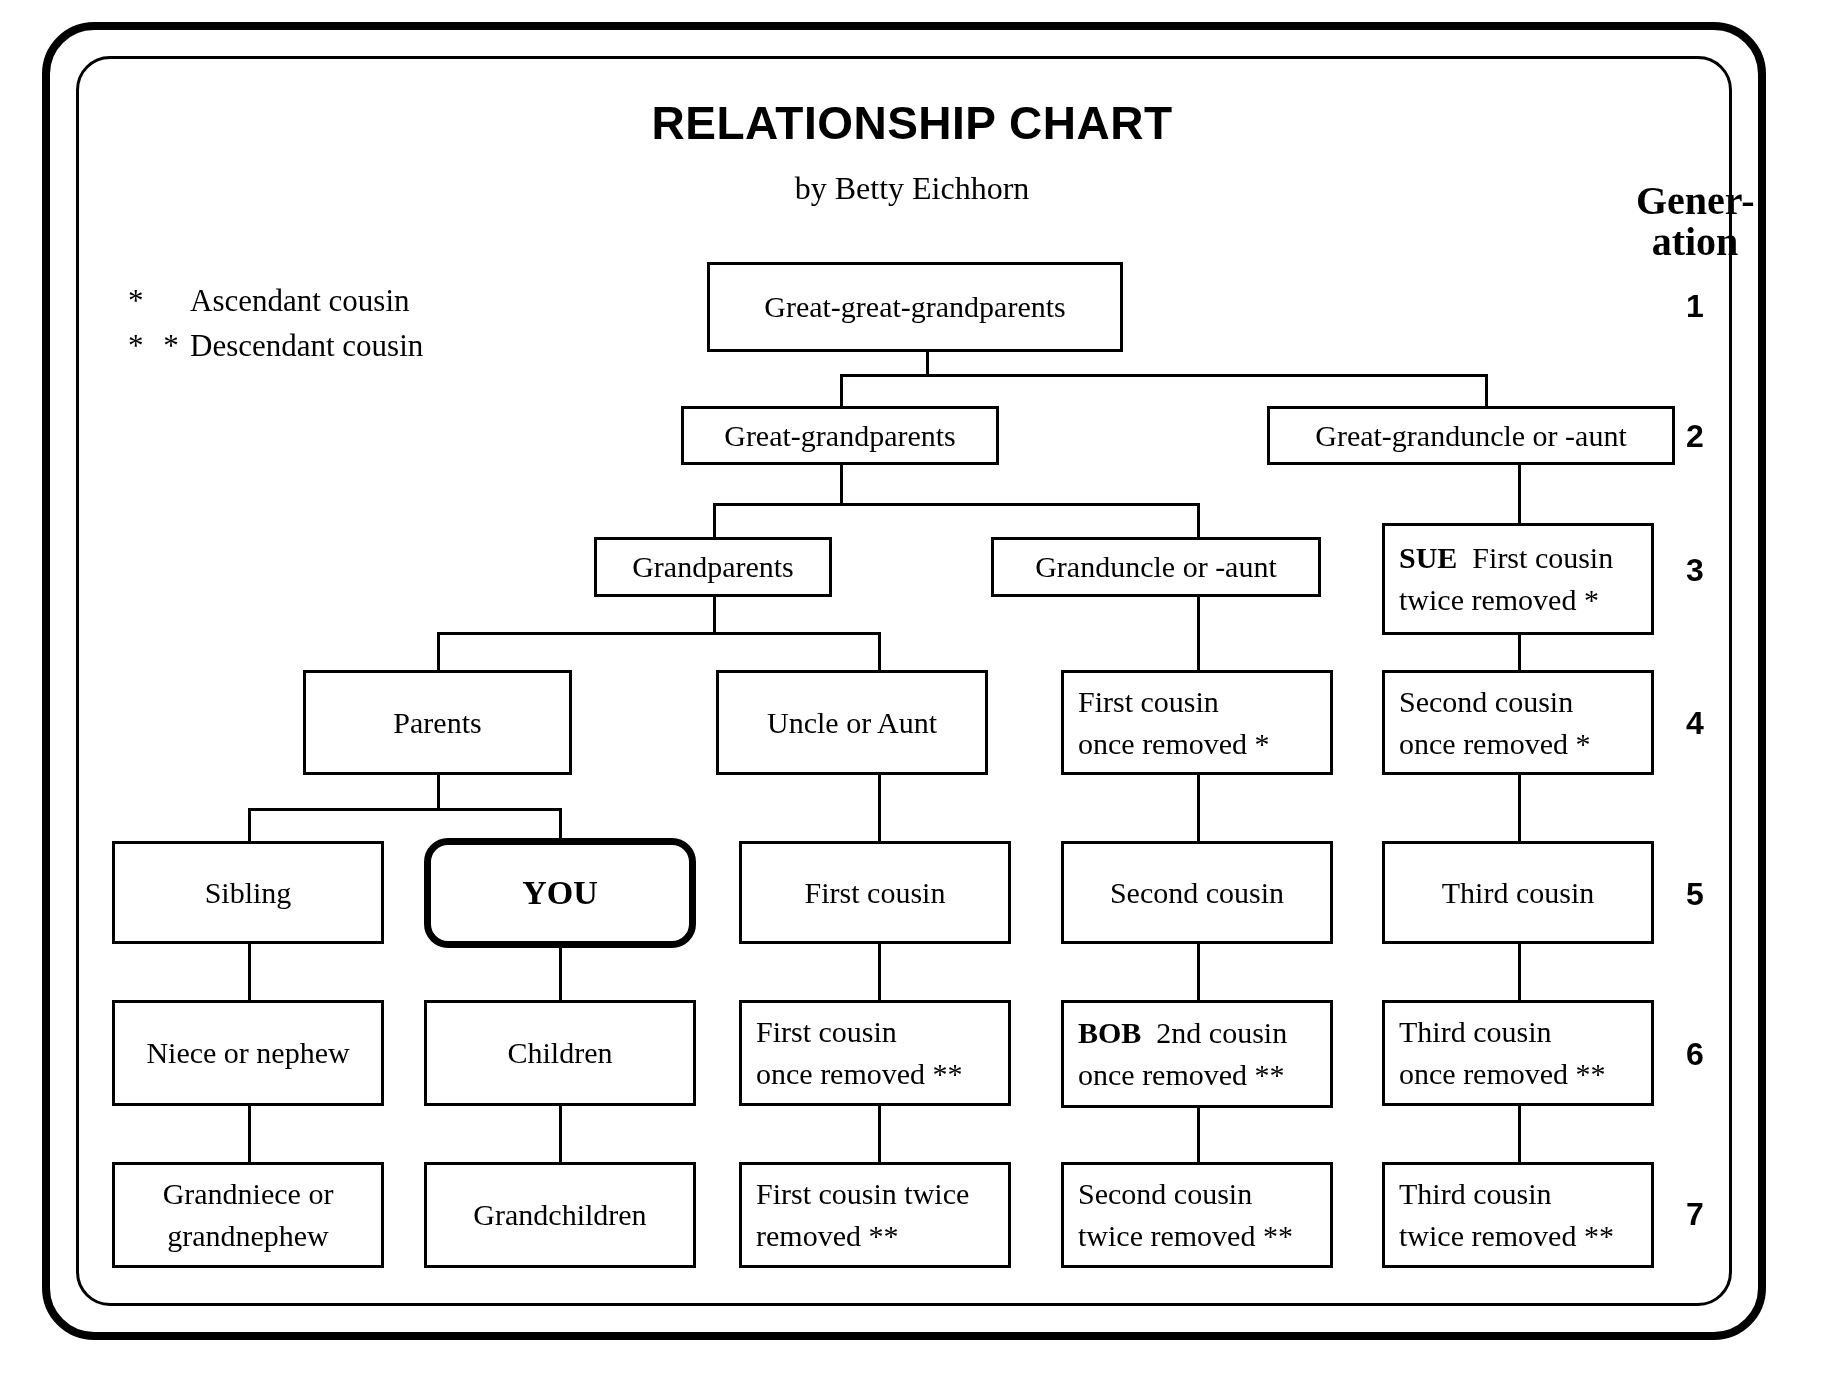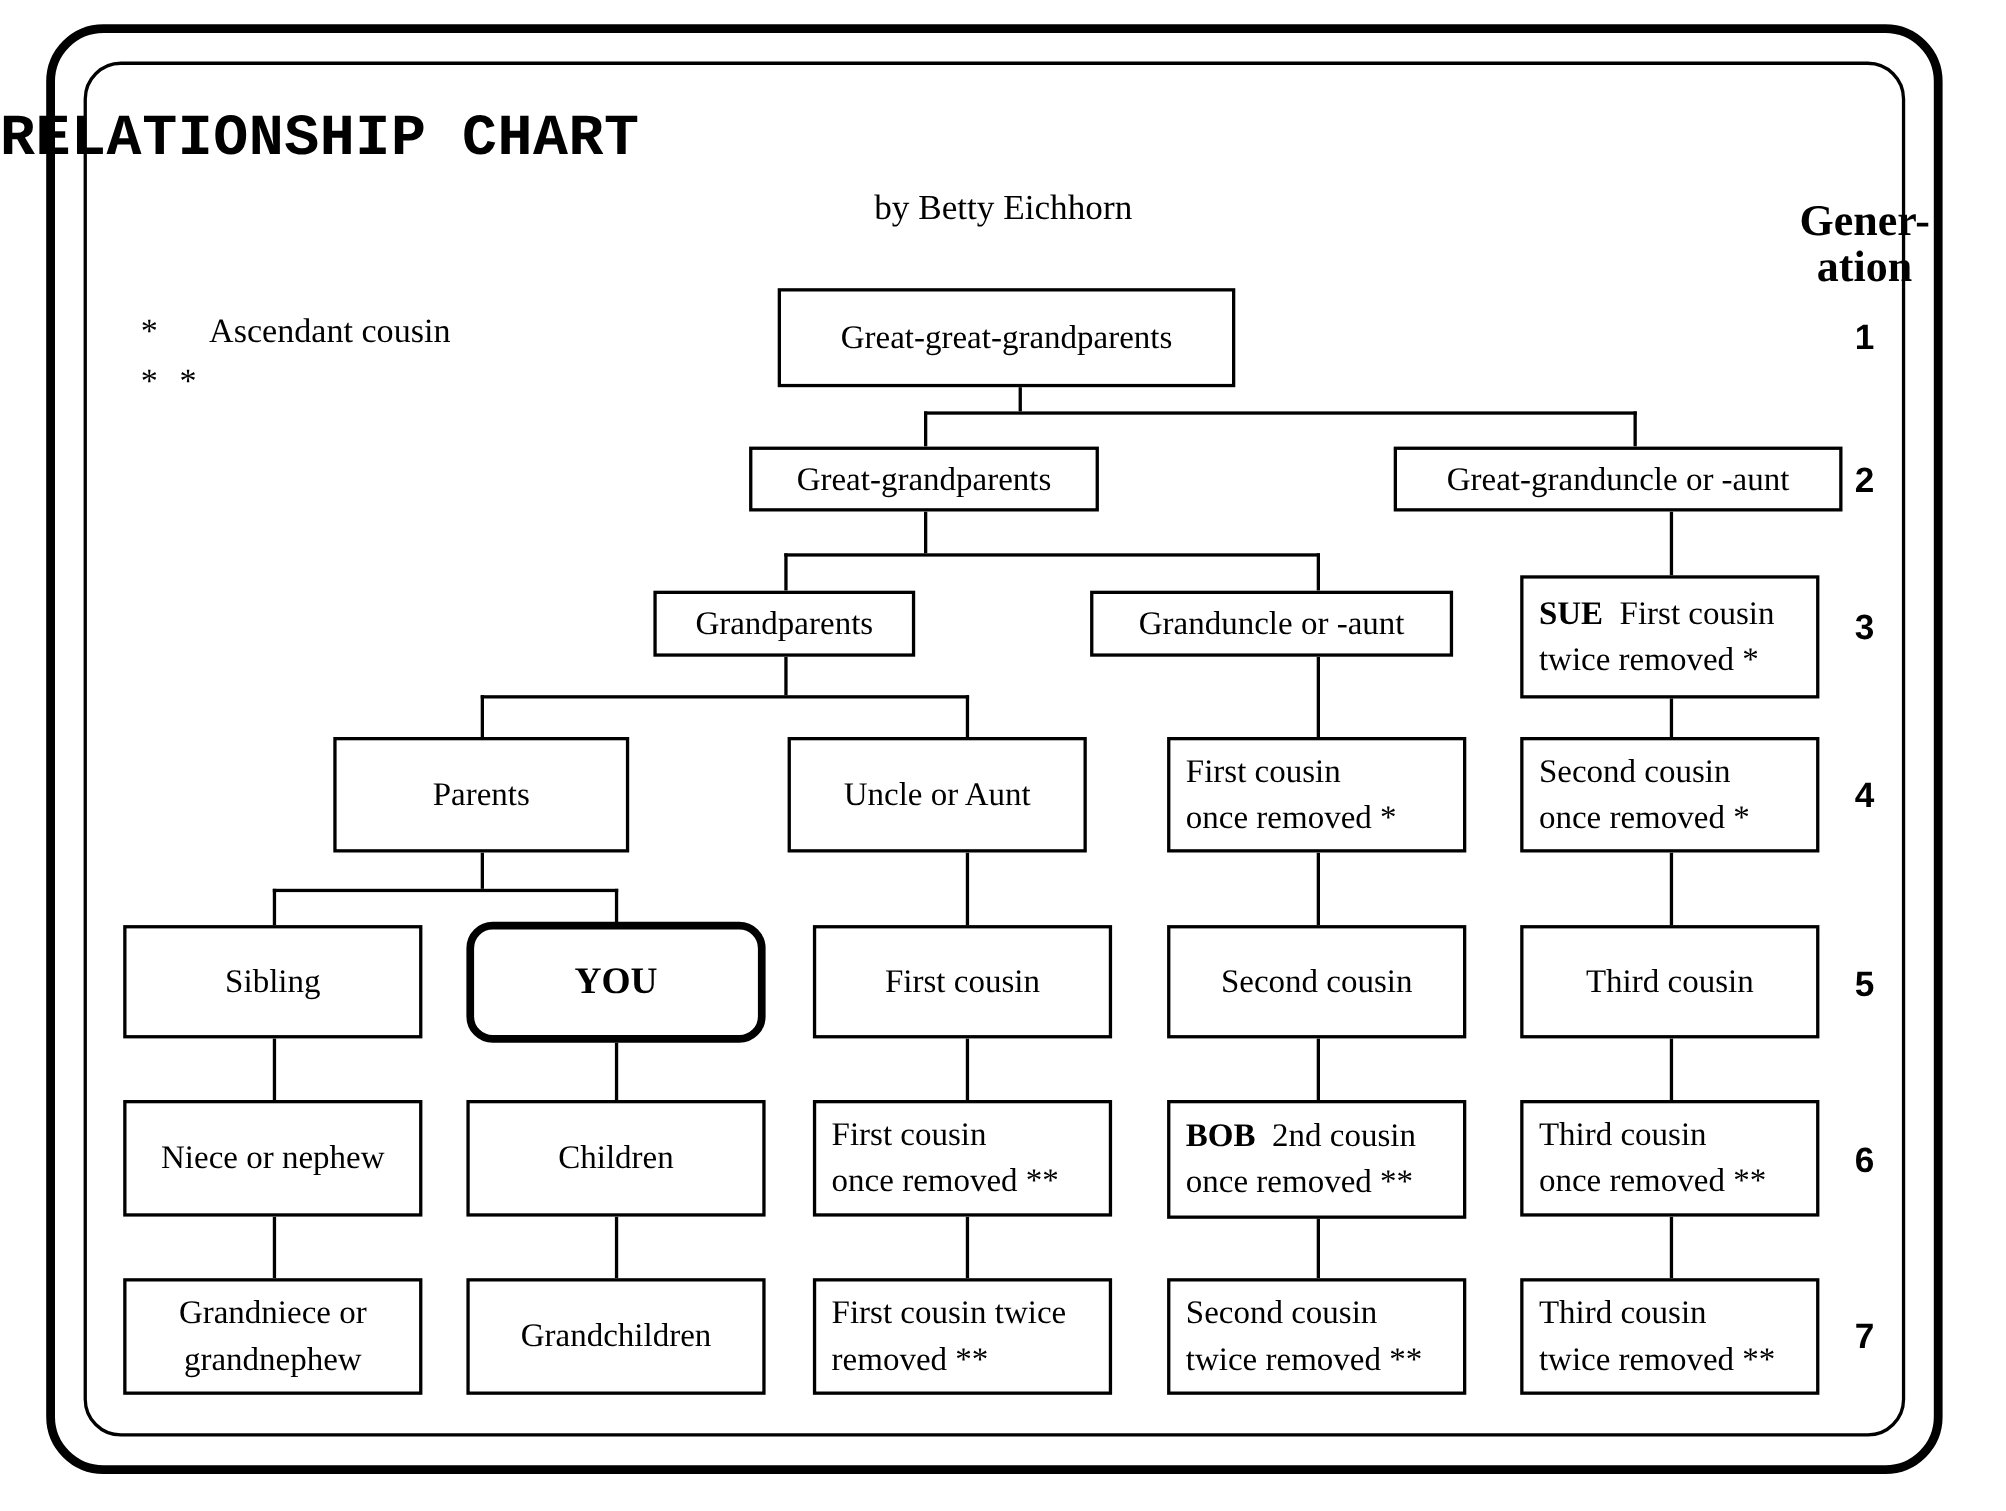--- a/index.html
+++ b/index.html
@@ -12,23 +12,23 @@
   .frame-outer{
     position:absolute;left:42px;top:22px;width:1724px;height:1318px;
     border:8px solid #000;border-radius:52px;box-sizing:border-box;background:#fff;
   }
   .frame-inner{
     position:absolute;left:76px;top:56px;width:1656px;height:1250px;
     border:3px solid #000;border-radius:34px;box-sizing:border-box;
   }
   
   .title{
-    position:absolute;left:0;top:96px;width:1824px;
-    font-family:Liberation Mono, monospace;
-    font-weight:bold;font-size:53px;letter-spacing:0.5px;color:#000;
+    position:absolute;left:0;top:96px;width:1824px;text-align:center;
+    font-family:Liberation Sans, sans-serif;
+    font-weight:bold;font-size:46px;letter-spacing:0.5px;color:#000;
   }
   .subtitle{
     position:absolute;left:0;top:170px;width:1824px;text-align:center;
     font-size:32px;color:#000;
   }
   
   .legend{position:absolute;left:128px;top:278px;font-size:31px;line-height:45px;color:#000;}
   .legend-row{display:flex;align-items:baseline;white-space:nowrap;}
   .legend-mark{display:inline-block;width:62px;font-size:31px;}
   .legend-mark.two{letter-spacing:6px;}
@@ -69,20 +69,21 @@
   <div class="title">RELATIONSHIP CHART</div>
   <div class="subtitle">by Betty Eichhorn</div>
 
   <div class="legend">
     <div class="legend-row">
       <span class="legend-mark">*</span>
       <span class="legend-text">Ascendant cousin</span>
     </div>
     <div class="legend-row">
       <span class="legend-mark two">* *</span>
+      <span class="legend-text">Descendant cousin</span>
     </div>
   </div>
 
   <div class="gen-head">
     <div>Gener-</div>
     <div>ation</div>
   </div>
   <div class="gen-num" style="top:288px">1</div>
   <div class="gen-num" style="top:418px">2</div>
   <div class="gen-num" style="top:552px">3</div>

